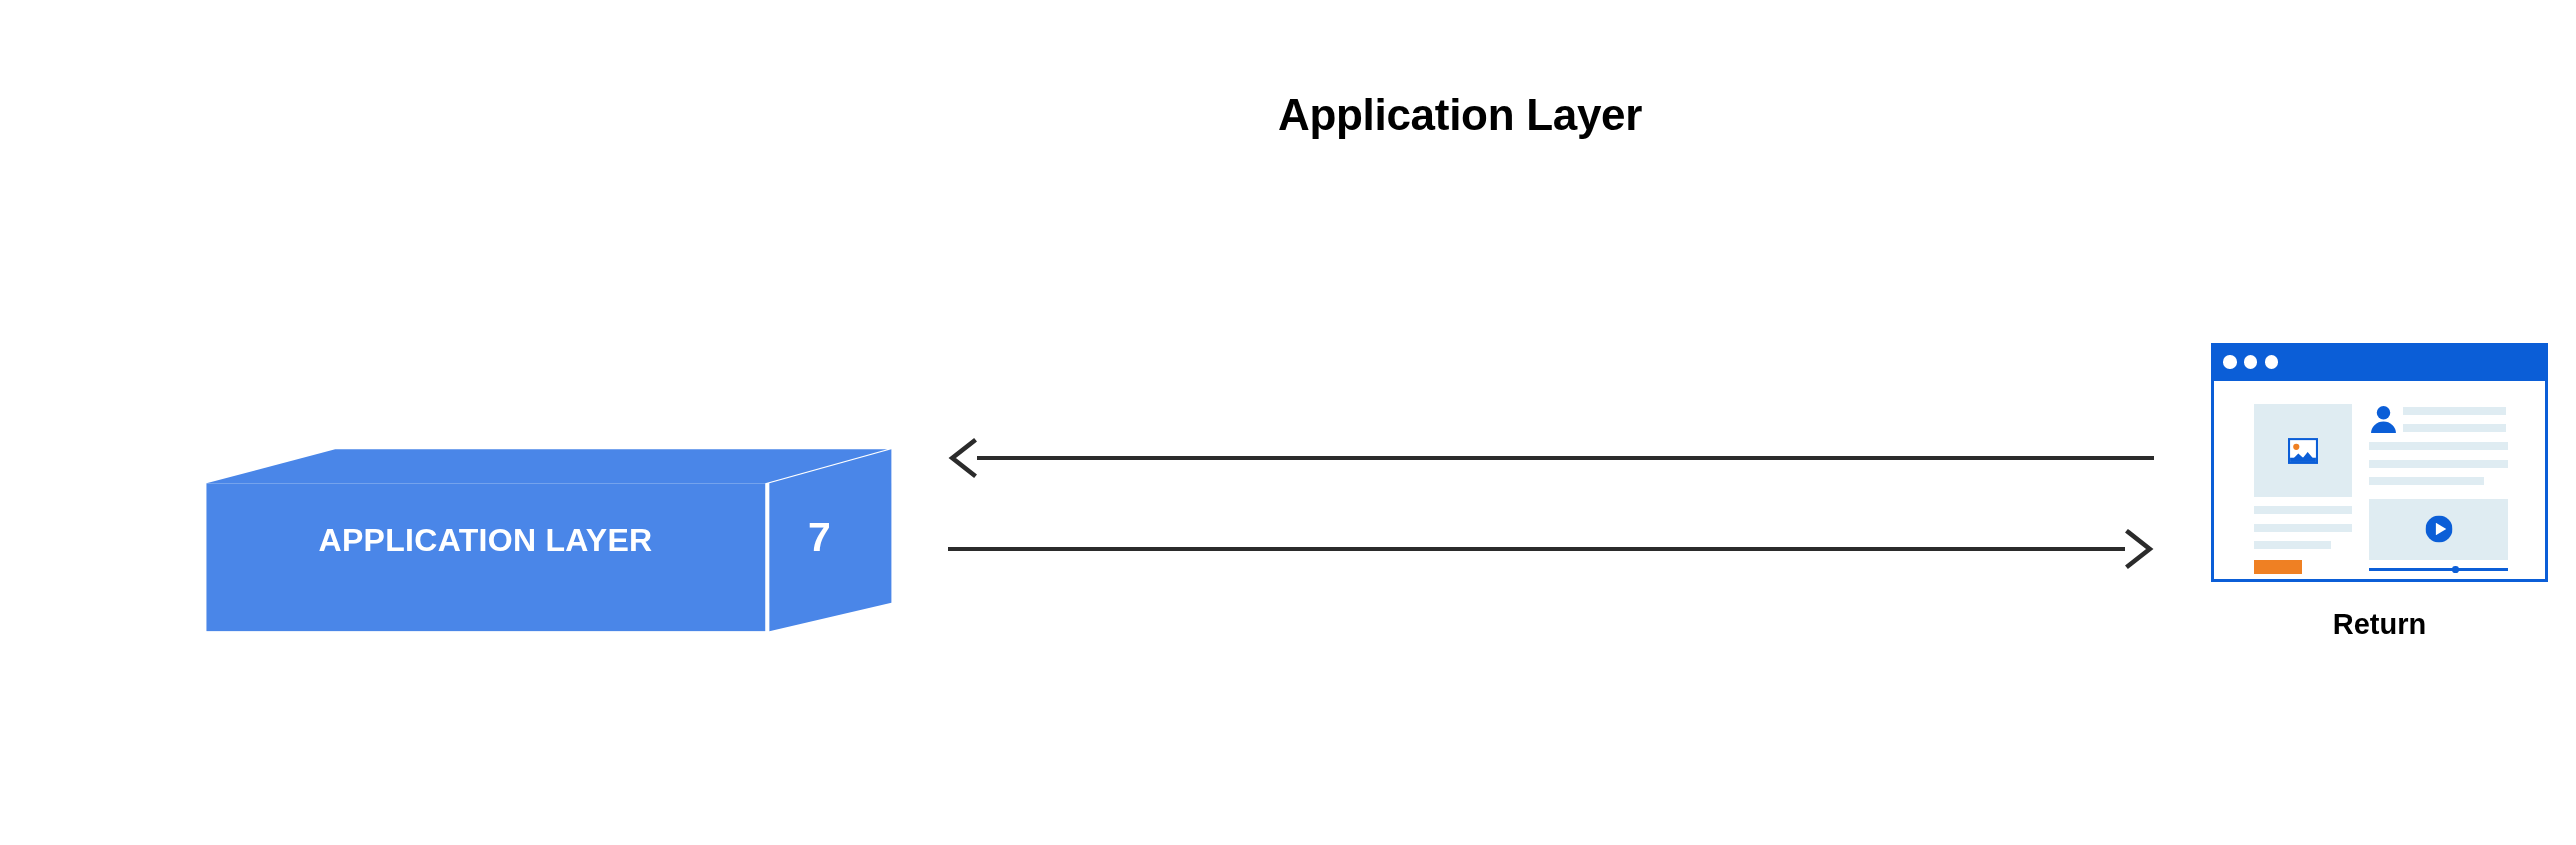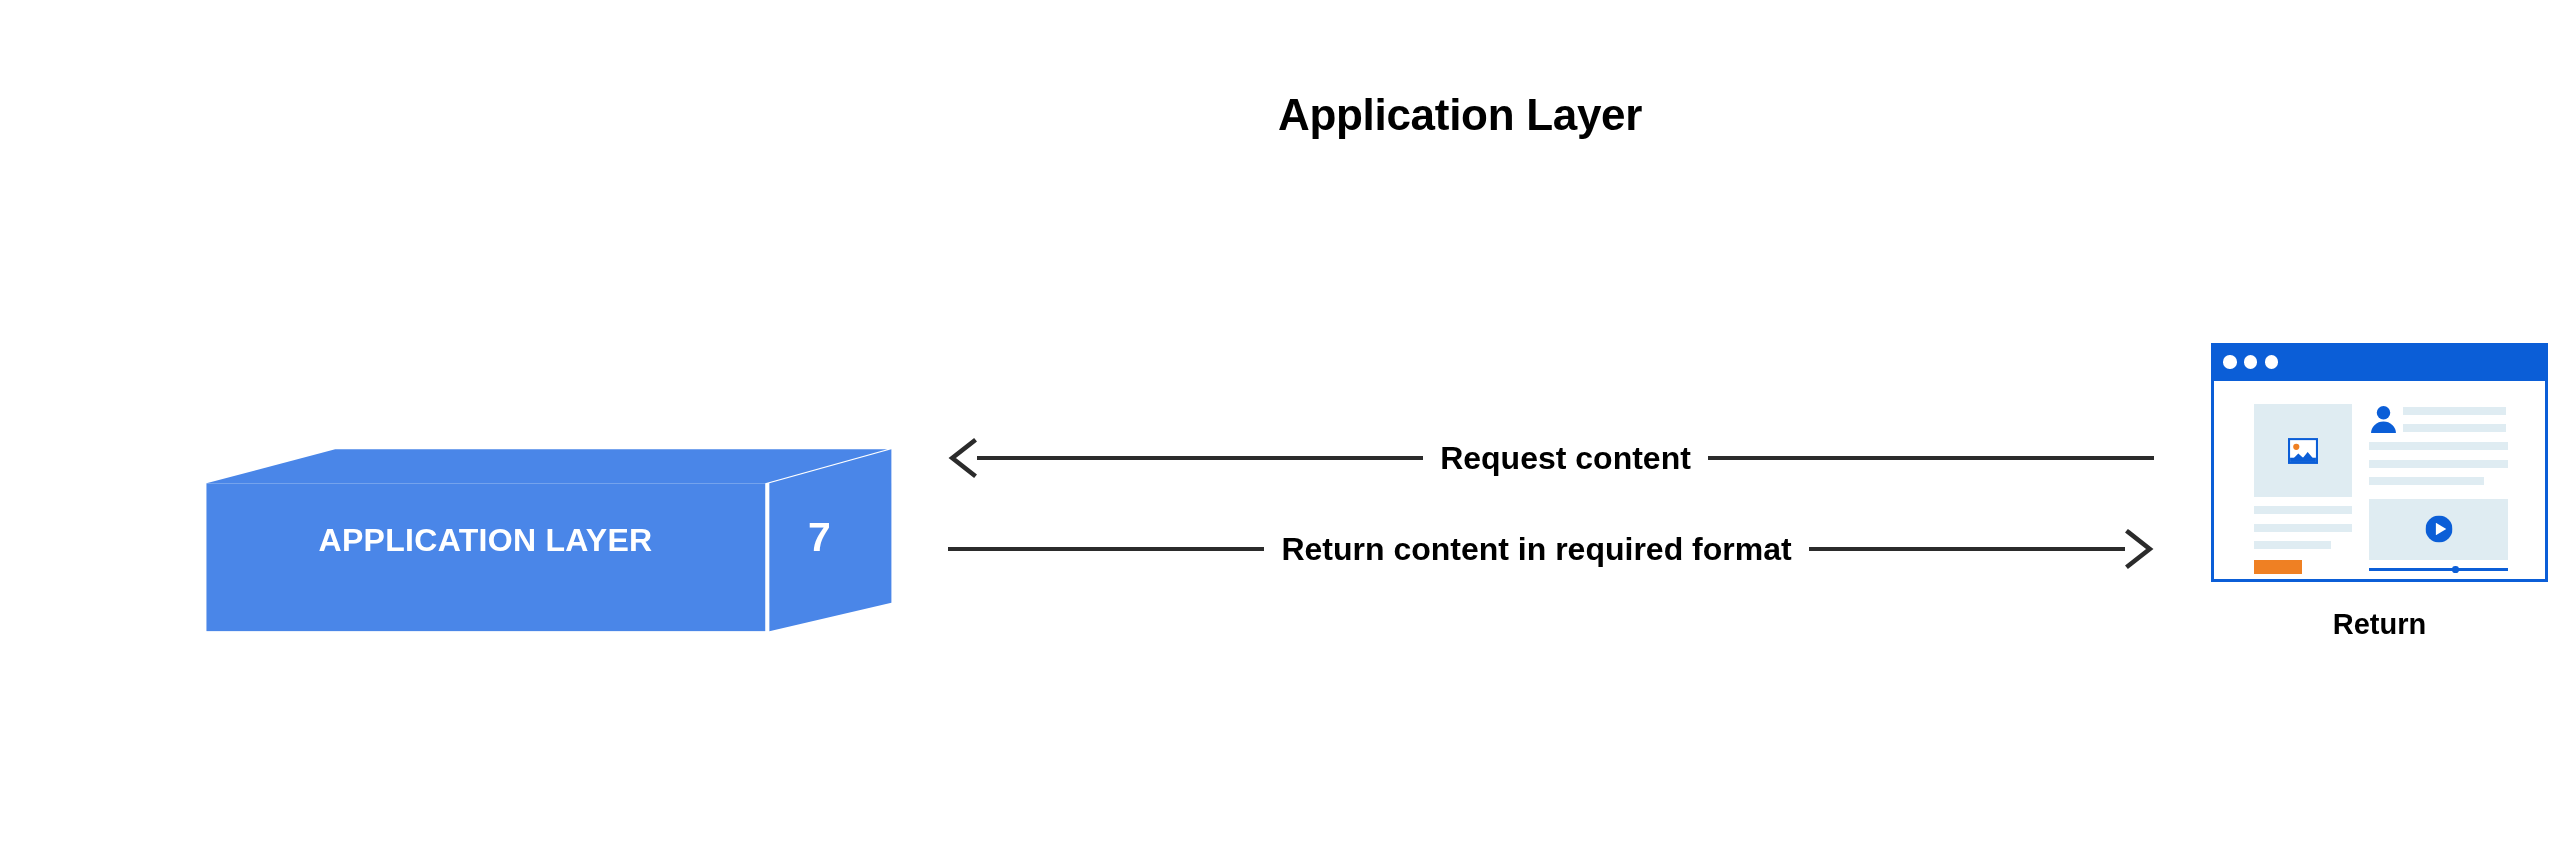--- a/index.html
+++ b/index.html
@@ -237,27 +237,25 @@
 <div class="box-front-label">APPLICATION LAYER</div>
 <div class="box-side-number">7</div>
 
 <div class="flow-row" id="flow-request">
   <div class="arrowhead">
     <svg width="29" height="46" viewBox="0 0 56 90">
       <polyline points="50,12 8,45 50,78" fill="none" stroke="#2b2b2b" stroke-width="9" stroke-linecap="square" stroke-linejoin="miter"></polyline>
     </svg>
   </div>
   <div class="flow-line"></div>
-  <div class="flow-label">Request content</div>
   <div class="flow-line"></div>
 </div>
 
 <div class="flow-row" id="flow-return">
   <div class="flow-line"></div>
-  <div class="flow-label">Return content in required format</div>
   <div class="flow-line"></div>
   <div class="arrowhead">
     <svg width="29" height="46" viewBox="0 0 56 90">
       <polyline points="6,12 48,45 6,78" fill="none" stroke="#2b2b2b" stroke-width="9" stroke-linecap="square" stroke-linejoin="miter"></polyline>
     </svg>
   </div>
 </div>
 
 <div id="website-figure">
   <div id="browser-window">

